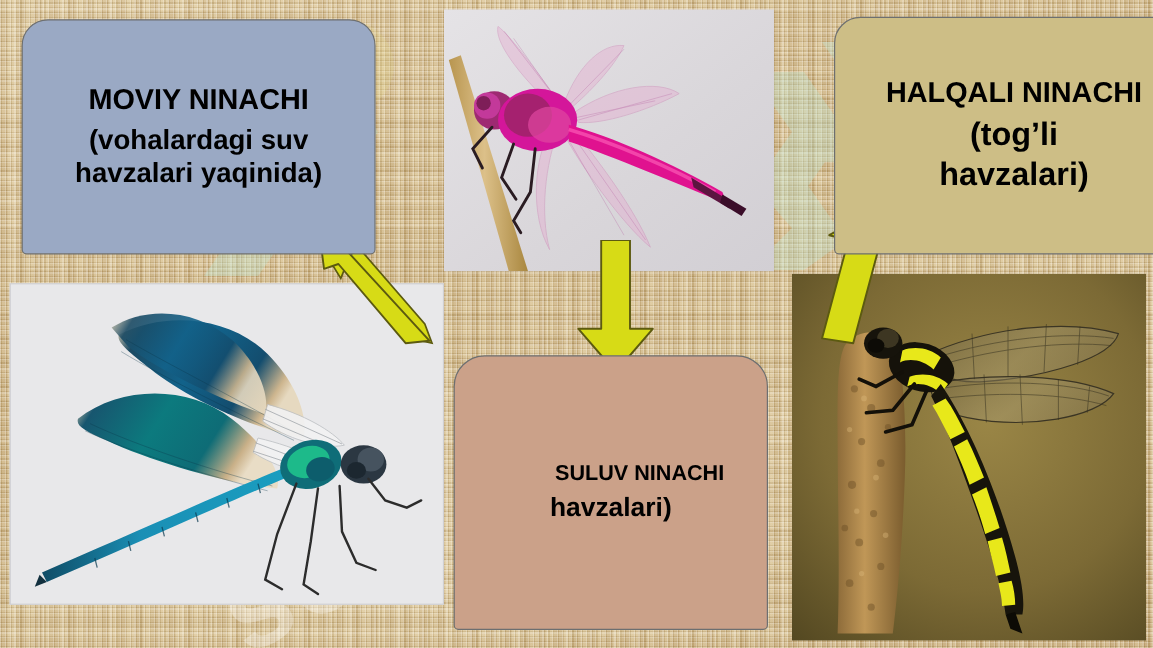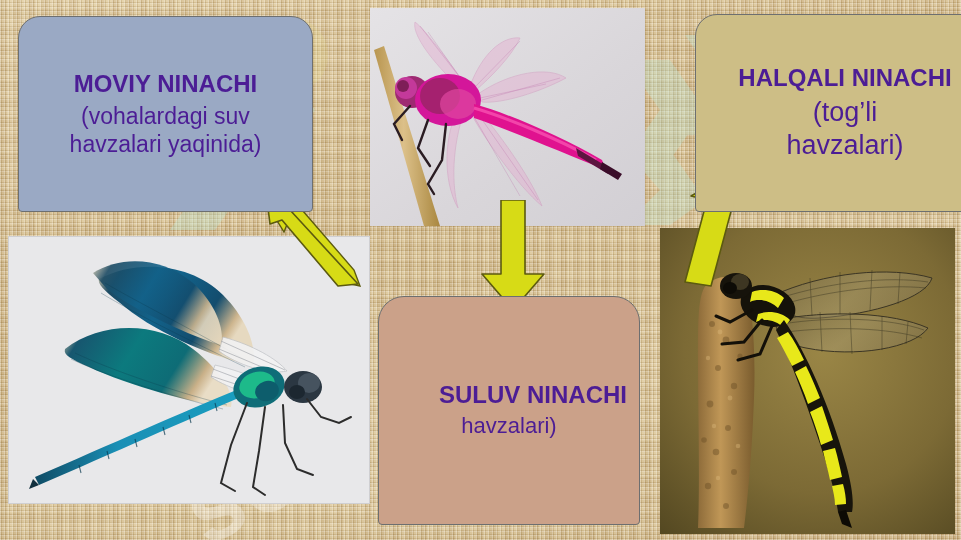--- a/index.html
+++ b/index.html
@@ -38,41 +38,41 @@
   
   .photo{position:absolute;overflow:hidden;}
   .photo-pink{left:370px;top:8px;width:275px;height:218px;background:#dcdadd;}
   .photo-blue{left:8px;top:236px;width:360px;height:266px;background:#e7e7e9;border:1px solid #cfcfd2;}
   .photo-yellow{left:660px;top:228px;width:295px;height:306px;}
   
   .box{
     position:absolute;box-sizing:border-box;
     border:1px solid #6d6f70;
     display:flex;flex-direction:column;align-items:center;justify-content:center;
-    text-align:center;color:#4c1d95;
+    text-align:center;color:#000000;
   }
   .box .title{font-weight:700;line-height:1.18;}
-  .box .sub{font-weight:400;line-height:1.22;text-align:center;}
+  .box .sub{font-weight:700;line-height:1.22;text-align:center;}
   #box-moviy{
     left:18px;top:16px;width:295px;height:196px;
     background:#9aa9c4;border-radius:22px 22px 4px 4px;
   }
   #box-moviy .title{font-size:24px;margin-bottom:4px;}
   #box-moviy .sub{font-size:23px;}
   #box-halqali{
     left:655px;top:14px;width:300px;height:198px;
     background:#cdbe86;border-radius:22px 22px 4px 4px;margin-left:40px;
   }
   #box-halqali .title{font-size:24px;margin-bottom:4px;}
   #box-halqali .sub{font-size:27px;}
   #box-suluv{
     left:378px;top:296px;width:262px;height:229px;
     background:#cba189;border-radius:26px 26px 4px 4px;
   }
-  #box-suluv .title{font-size:24px;margin-bottom:4px;margin-left:48px;}
+  #box-suluv .title{font-size:18px;margin-bottom:4px;margin-left:48px;}
   #box-suluv .sub{font-size:22px;}
   .arrow{position:absolute;pointer-events:none;}
   #arrow-blue{left:262px;top:186px;width:108px;height:108px;}
   #arrow-pink{left:478px;top:200px;width:70px;height:112px;}
   #arrow-yellow{left:655px;top:170px;width:110px;height:120px;}
 </style>
 </head>
 <body>
 
 <div class="slide">

